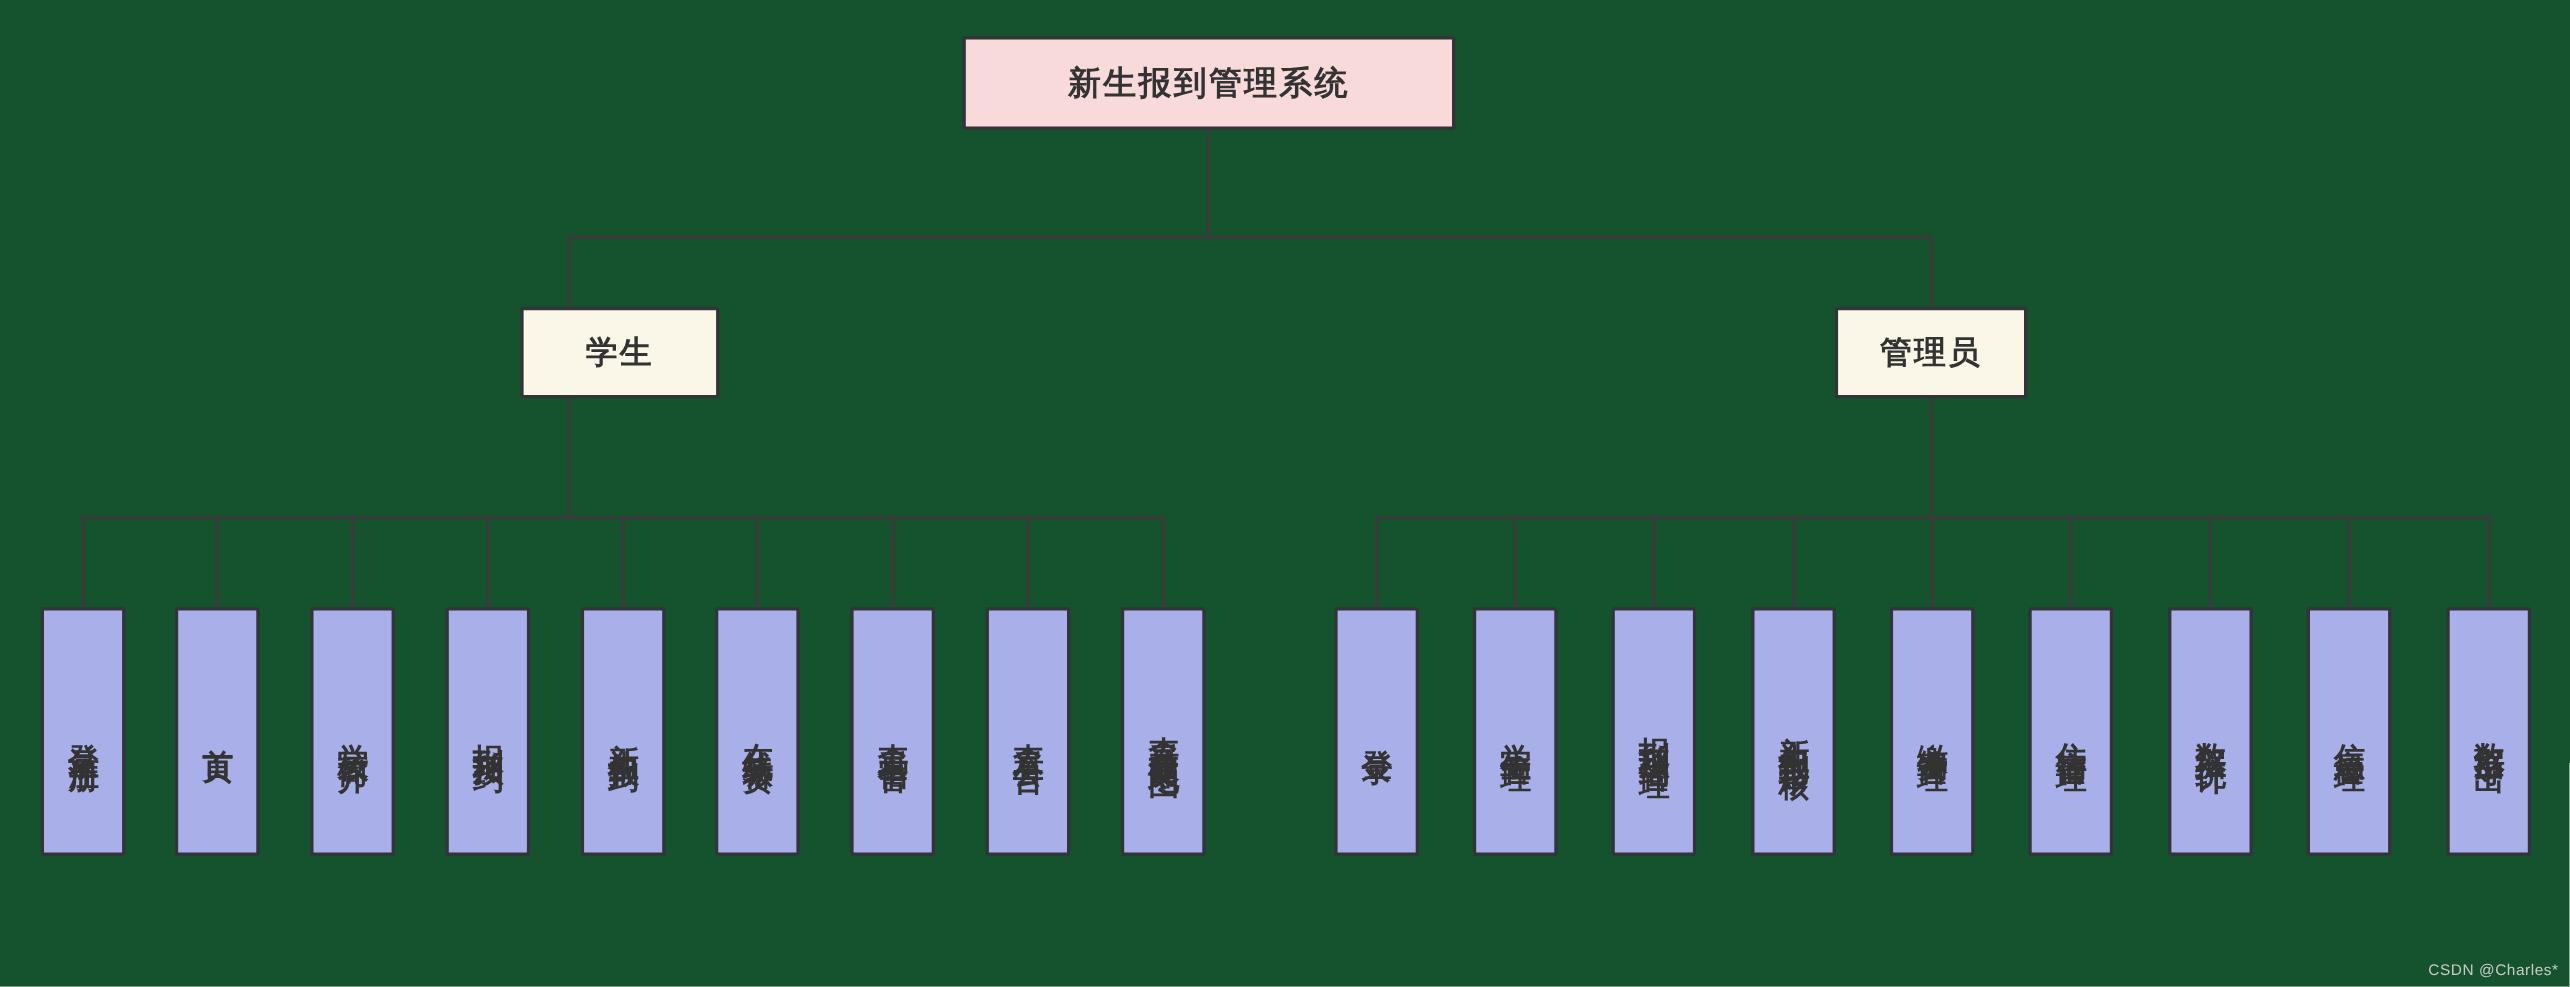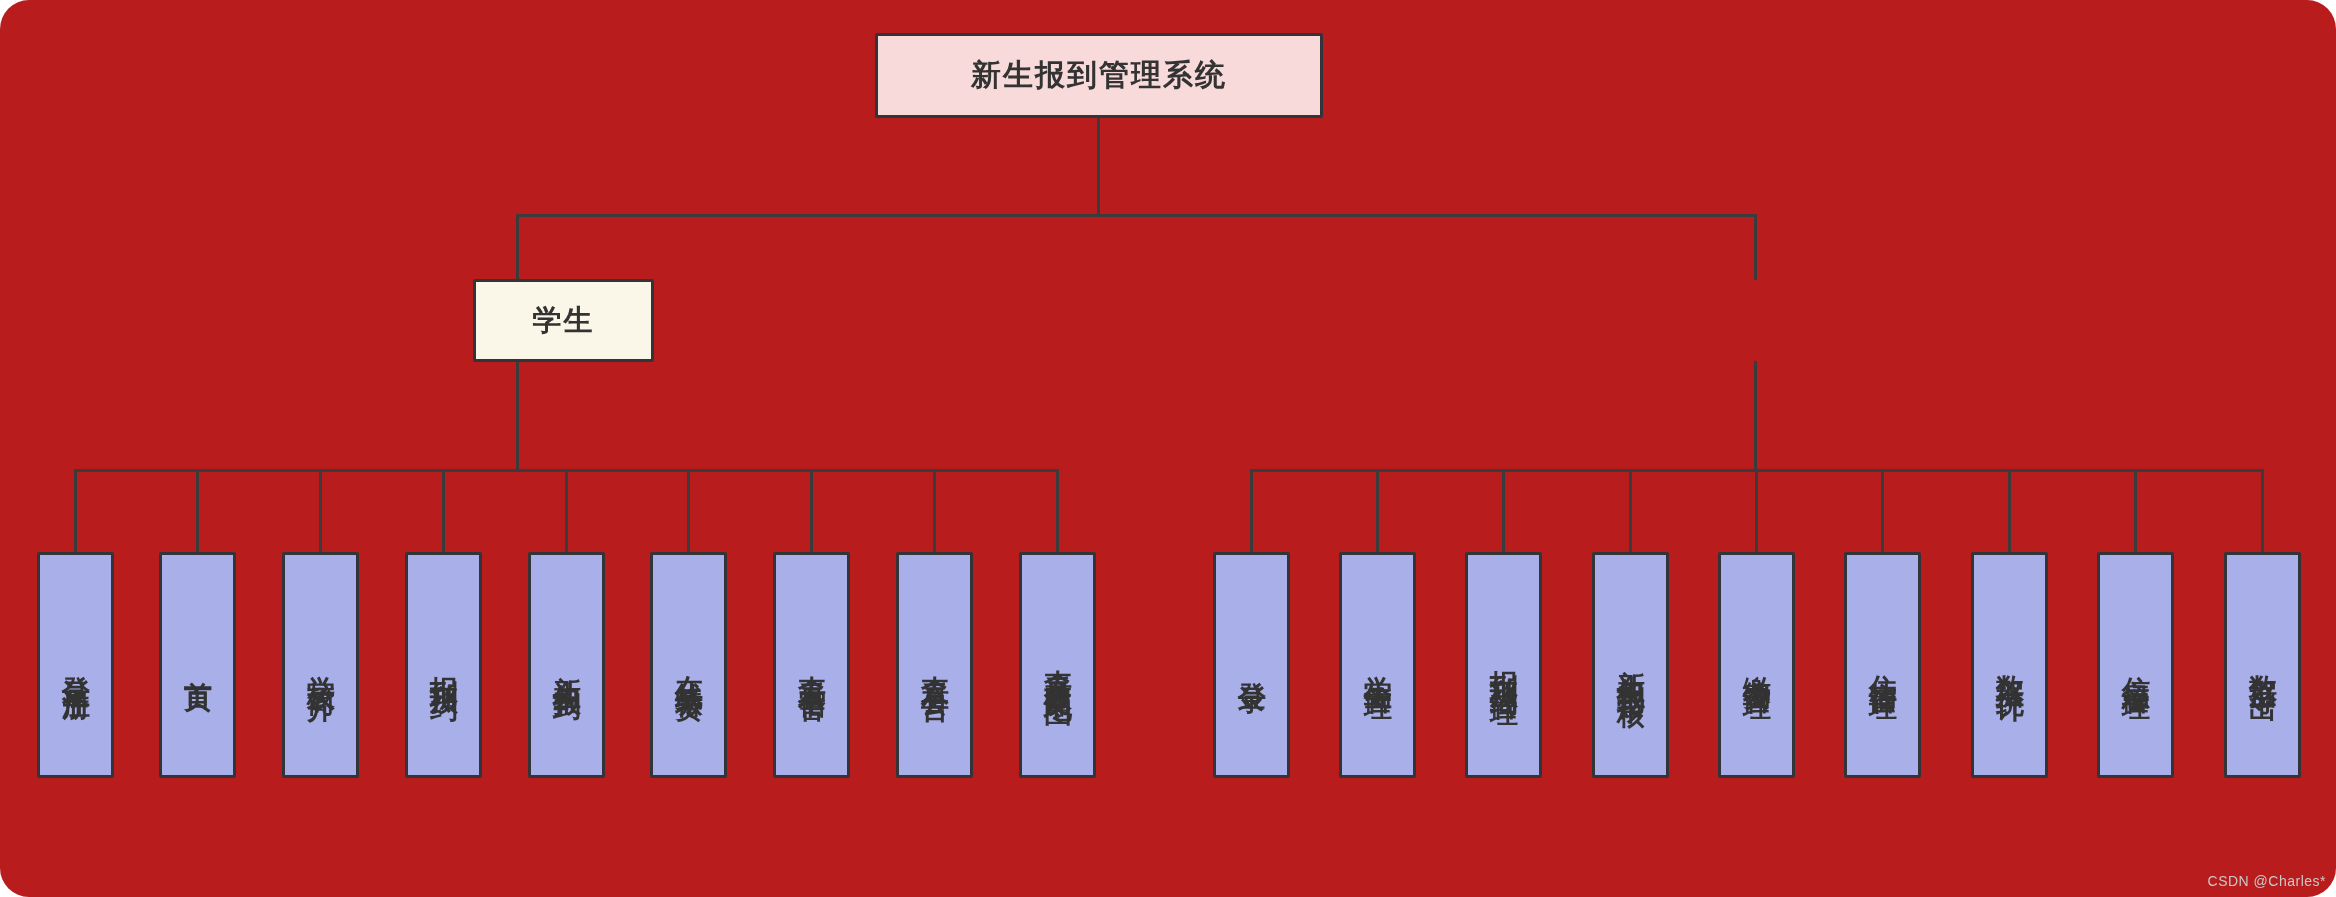--- a/index.html
+++ b/index.html
@@ -14,23 +14,22 @@
   html, body {
     margin: 0;
     padding: 0;
     background: #ffffff;
     font-family: "Liberation Sans", "DejaVu Sans", sans-serif;
   }
   .canvas {
     position: relative;
     width: 2336px;
     height: 897px;
-    background: #b91c1c;
+    background: #14532d;
     overflow: hidden;
-    border-radius: 29px;
   }
   .line {
     position: absolute;
     background: var(--line);
   }
   .node {
     position: absolute;
     box-sizing: border-box;
     border: 3px solid var(--border);
     border-radius: 2px;
@@ -92,20 +91,21 @@
   <div class="line" style="left:516px;  top:214px; width:1241px; height:3px;"></div>
   <div class="line" style="left:516px;  top:214px; width:3px; height:66px;"></div>
   <div class="line" style="left:1754px; top:214px; width:3px; height:66px;"></div>
   <div class="line" style="left:516px;  top:361px; width:3px; height:110px;"></div>
   <div class="line" style="left:1754px; top:361px; width:3px; height:110px;"></div>
   <div class="line" style="left:74px;   top:469px; width:985px; height:3px;"></div>
   <div class="line" style="left:1250px; top:469px; width:1014px; height:3px;"></div>
 
   <div class="node root">新生报到管理系统</div>
   <div class="node branch student">学生</div>
+  <div class="node branch admin">管理员</div>
 
   <div id="leaves">
       <div class="line" style="left: 74px; top: 469px; width: 3px; height: 86px;"></div>
       <div class="node leaf" style="left: 37px;">
         <span class="leaf-label">登录注册</span>
       </div>
       <div class="line" style="left: 196px; top: 469px; width: 3px; height: 86px;"></div>
       <div class="node leaf" style="left: 159px;">
         <span class="leaf-label">首页</span>
       </div>

